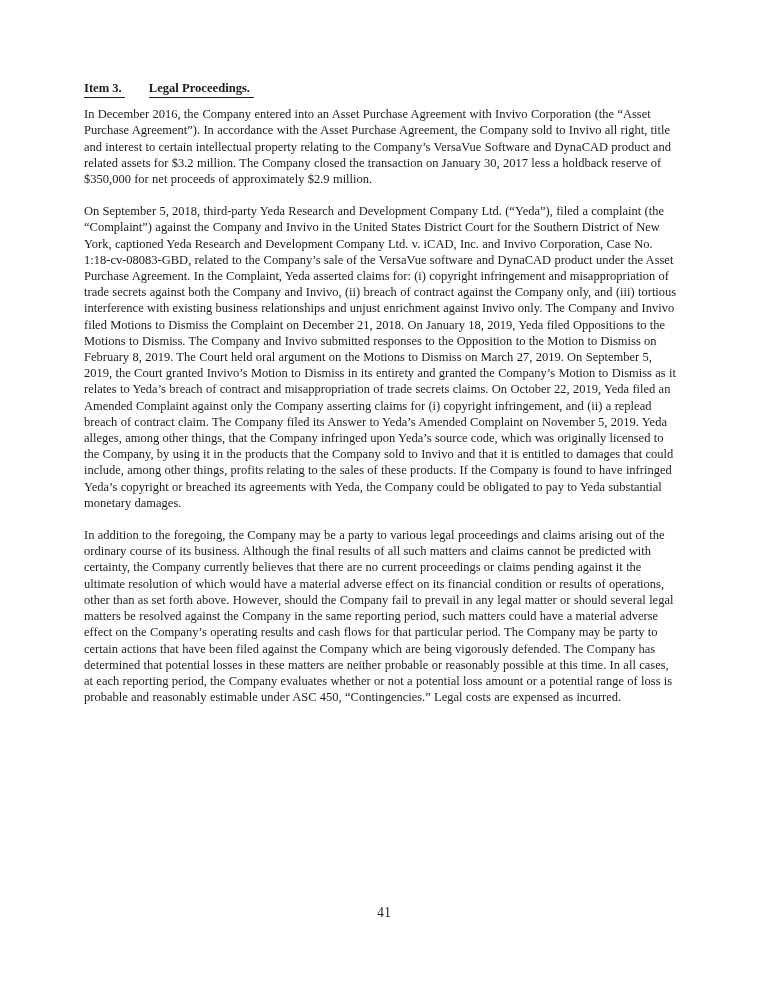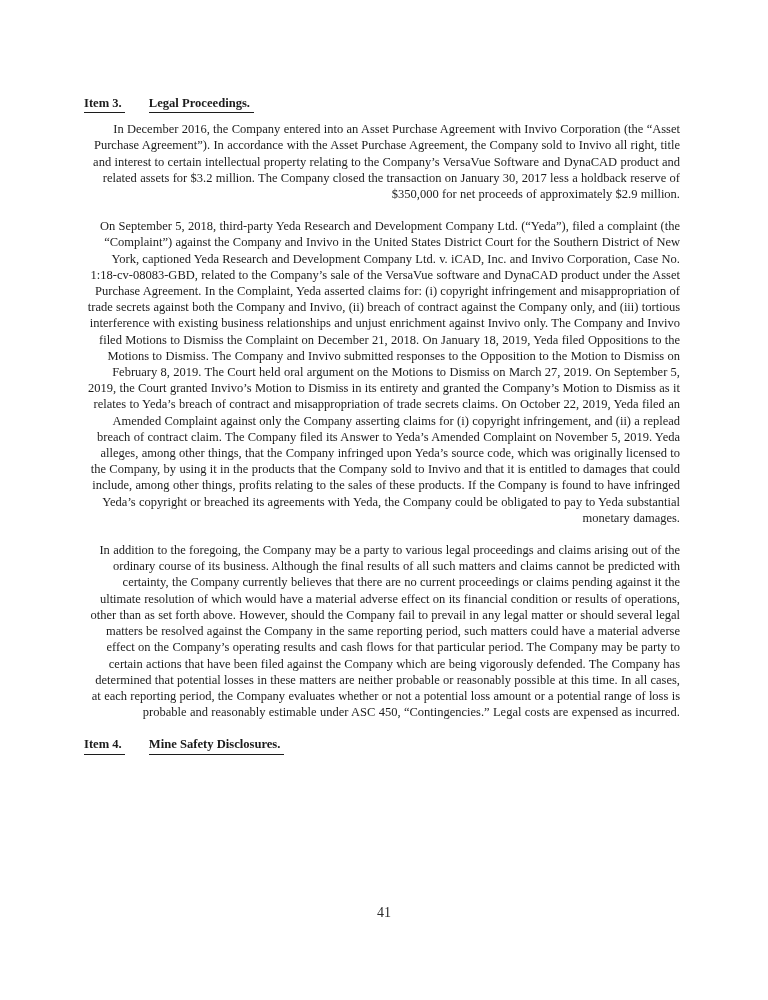--- a/index.html
+++ b/index.html
@@ -12,28 +12,28 @@
     width: 768px;
     height: 1000px;
     background: #ffffff;
     font-family: "Liberation Serif", "DejaVu Serif", serif;
     color: #1c1c1c;
     overflow: hidden;
   }
   .content {
     position: absolute;
     left: 84px;
-    top: 95px;
+    top: 80px;
     width: 596px;
   }
   .para {
     font-size: 12.5px;
     line-height: 16.2px;
     margin: 0 0 16px 0;
-    text-align: right;
+    text-align: left;
     word-spacing: 0.2px;
   }
   .item-heading {
     font-size: 12.6px;
     line-height: 16.2px;
     font-weight: bold;
     margin: 0 0 8px 0;
     white-space: nowrap;
   }
   .item-heading .item-label {
@@ -68,19 +68,18 @@
   <div class="content">
 
     <h2 class="item-heading"><span class="item-label">Item 3.</span><span class="item-title">Legal Proceedings.</span></h2>
 
     <p class="para">In December 2016, the Company entered into an Asset Purchase Agreement with Invivo Corporation (the “Asset Purchase Agreement”). In accordance with the Asset Purchase Agreement, the Company sold to Invivo all right, title and interest to certain intellectual property relating to the Company’s VersaVue Software and DynaCAD product and related assets for $3.2 million. The Company closed the transaction on January 30, 2017 less a holdback reserve of $350,000 for net proceeds of approximately $2.9 million.</p>
 
     <p class="para">On September 5, 2018, third-party Yeda Research and Development Company Ltd. (“Yeda”), filed a complaint (the “Complaint”) against the Company and Invivo in the United States District Court for the Southern District of New York, captioned Yeda Research and Development Company Ltd. v. iCAD, Inc. and Invivo Corporation, Case No. 1:18-cv-08083-GBD, related to the Company’s sale of the VersaVue software and DynaCAD product under the Asset Purchase Agreement. In the Complaint, Yeda asserted claims for: (i) copyright infringement and misappropriation of trade secrets against both the Company and Invivo, (ii) breach of contract against the Company only, and (iii) tortious interference with existing business relationships and unjust enrichment against Invivo only. The Company and Invivo filed Motions to Dismiss the Complaint on December 21, 2018. On January 18, 2019, Yeda filed Oppositions to the Motions to Dismiss. The Company and Invivo submitted responses to the Opposition to the Motion to Dismiss on February 8, 2019. The Court held oral argument on the Motions to Dismiss on March 27, 2019. On September 5, 2019, the Court granted Invivo’s Motion to Dismiss in its entirety and granted the Company’s Motion to Dismiss as it relates to Yeda’s breach of contract and misappropriation of trade secrets claims. On October 22, 2019, Yeda filed an Amended Complaint against only the Company asserting claims for (i) copyright infringement, and (ii) a replead breach of contract claim. The Company filed its Answer to Yeda’s Amended Complaint on November 5, 2019. Yeda alleges, among other things, that the Company infringed upon Yeda’s source code, which was originally licensed to the Company, by using it in the products that the Company sold to Invivo and that it is entitled to damages that could include, among other things, profits relating to the sales of these products. If the Company is found to have infringed Yeda’s copyright or breached its agreements with Yeda, the Company could be obligated to pay to Yeda substantial monetary damages.</p>
 
     <p class="para">In addition to the foregoing, the Company may be a party to various legal proceedings and claims arising out of the ordinary course of its business. Although the final results of all such matters and claims cannot be predicted with certainty, the Company currently believes that there are no current proceedings or claims pending against it the ultimate resolution of which would have a material adverse effect on its financial condition or results of operations, other than as set forth above. However, should the Company fail to prevail in any legal matter or should several legal matters be resolved against the Company in the same reporting period, such matters could have a material adverse effect on the Company’s operating results and cash flows for that particular period. The Company may be party to certain actions that have been filed against the Company which are being vigorously defended. The Company has determined that potential losses in these matters are neither probable or reasonably possible at this time. In all cases, at each reporting period, the Company evaluates whether or not a potential loss amount or a potential range of loss is probable and reasonably estimable under ASC 450, “Contingencies.” Legal costs are expensed as incurred.</p>
 
-    <h2 class="item-heading heading-gap"><span class="item-label">Item 4.</span><span class="item-title">Mine Safety Disclosures.</span></h2>
 
 
   </div>
 
   <div class="page-number">41</div>
 </div>
 
 </body></html>

